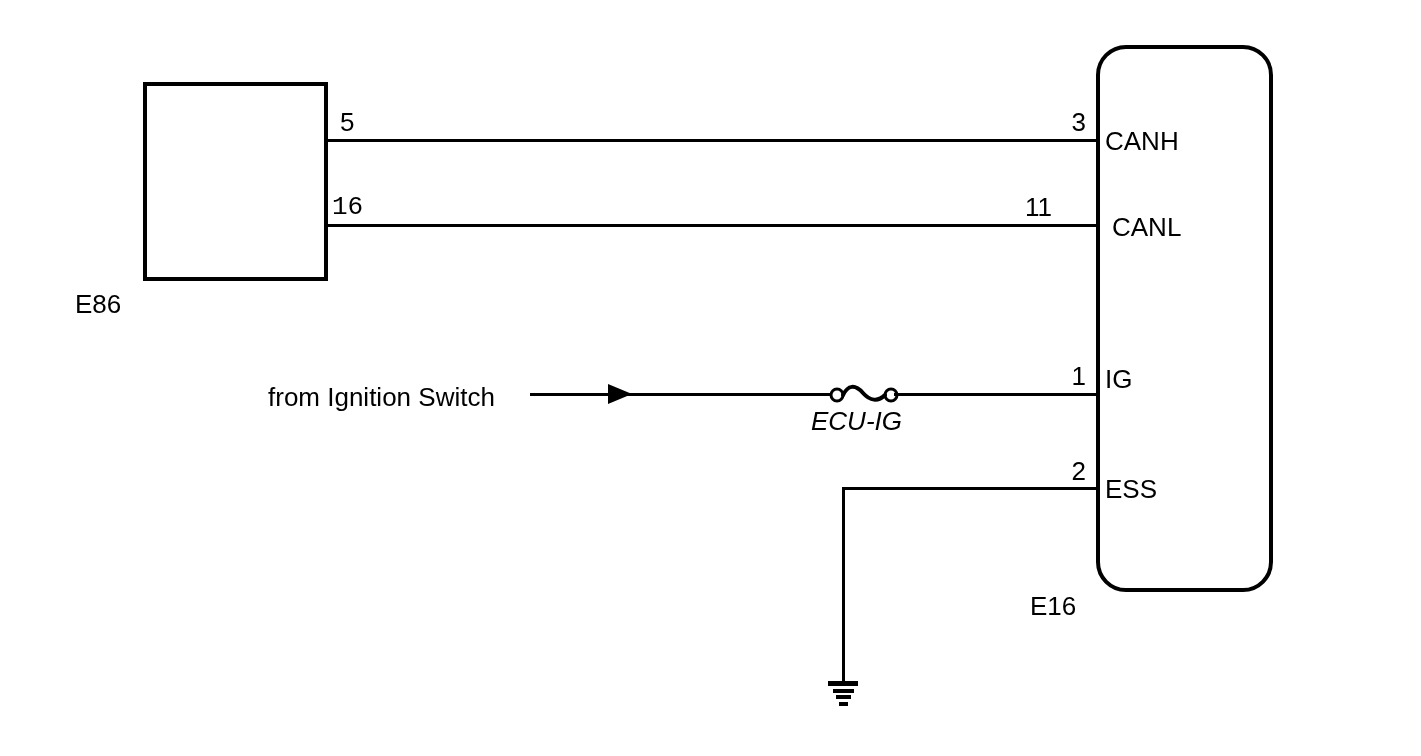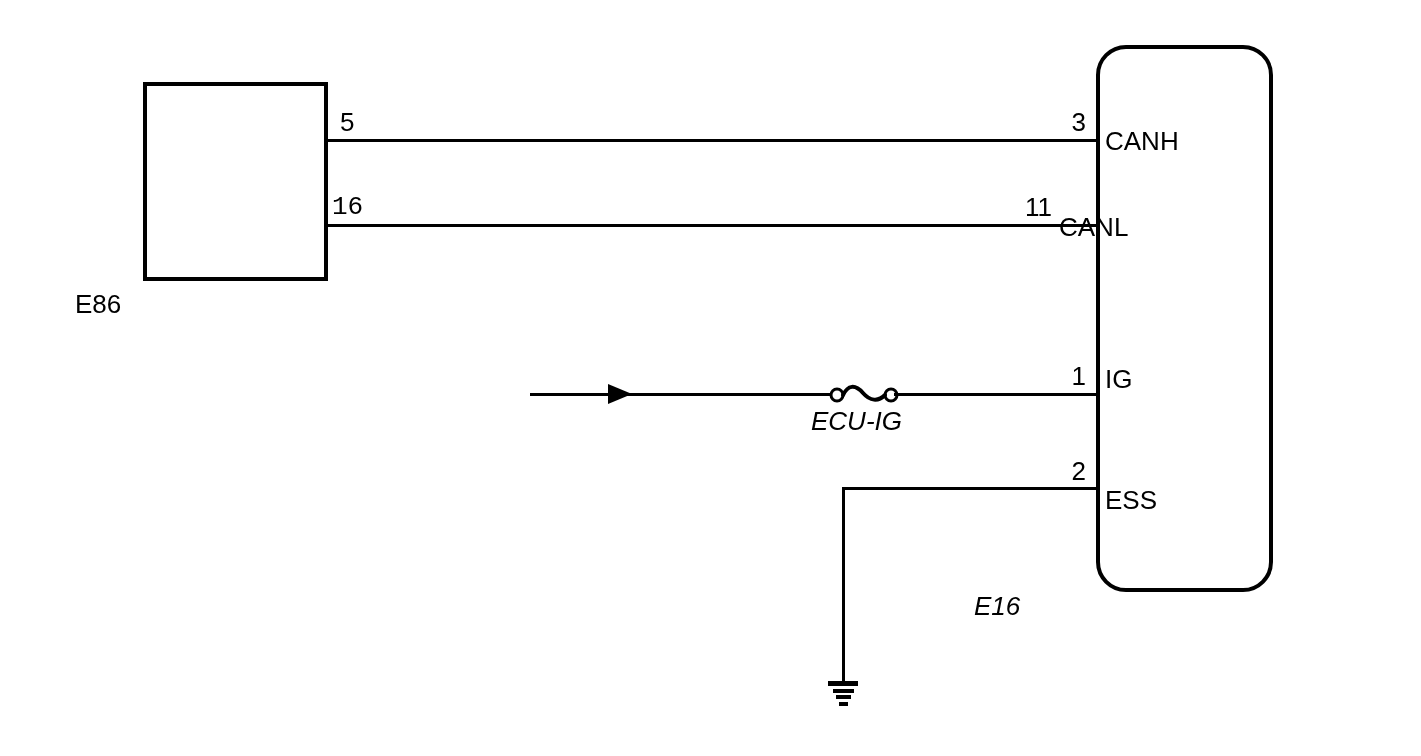--- a/index.html
+++ b/index.html
@@ -51,50 +51,51 @@
 </style>
 </head>
 <body>
 
 <div id="stage">
 
   <div class="box" style="left:143px; top:82px; width:185px; height:199px;"></div>
   <div class="lbl" style="left:75px; top:289px;">E86</div>
 
   <div class="box" style="left:1096px; top:45px; width:177px; height:547px; border-radius:30px;"></div>
-  <div class="lbl" style="left:974px; top:591px;font-style:italic;">E16</div>
+  <div class="lbl" style="left:1030px; top:591px;">E16</div>
 
   <div class="wire-h" style="left:328px; top:139px; width:768px;"></div>
   <div class="lbl" style="left:340px; top:107px;">5</div>
   <div class="lbl lbl-right" style="left:1026px; top:107px; width:60px;">3</div>
   <div class="lbl" style="left:1105px; top:126px;">CANH</div>
 
   <div class="wire-h" style="left:328px; top:224px; width:768px;"></div>
   <div class="lbl" style="left:332px; top:192px;font-family:Liberation Mono, monospace;">16</div>
   <div class="lbl lbl-right" style="left:992px; top:192px; width:60px;">11</div>
-  <div class="lbl" style="left:1059px; top:212px;">CANL</div>
+  <div class="lbl" style="left:1112px; top:212px;">CANL</div>
 
+  <div class="lbl" style="left:268px; top:382px;">from Ignition Switch</div>
   <div class="wire-h" style="left:530px; top:393px; width:304px;"></div>
   <div class="arrowhead" style="left:608px; top:384px;"></div>
 
   <svg class="svgabs" style="left:822px; top:380px;" width="84" height="30" viewBox="0 0 84 30">
     <circle cx="15" cy="15" r="6" fill="#fff" stroke="#000" stroke-width="3"></circle>
     <circle cx="69" cy="15" r="6" fill="#fff" stroke="#000" stroke-width="3"></circle>
     <path d="M 21 15 C 26 5, 33 4, 41 13 C 48 21, 56 22, 63 15" fill="none" stroke="#000" stroke-width="4" stroke-linecap="round"></path>
   </svg>
   <div class="lbl" style="left:811px; top:406px;font-style:italic;">ECU-IG</div>
 
   <div class="wire-h" style="left:894px; top:393px; width:202px;"></div>
   <div class="lbl lbl-right" style="left:1026px; top:361px; width:60px;">1</div>
   <div class="lbl" style="left:1105px; top:364px;">IG</div>
 
   <div class="wire-h" style="left:843px; top:487px; width:253px;"></div>
   <div class="wire-v" style="left:842px; top:487px; height:195px;"></div>
   <div class="lbl lbl-right" style="left:1026px; top:456px; width:60px;">2</div>
-  <div class="lbl" style="left:1105px; top:474px;margin-top:11px;">ESS</div>
+  <div class="lbl" style="left:1105px; top:474px;">ESS</div>
 
   <div style="position:absolute; left:826px; top:679px; width:36px; height:30px;">
     <div class="gbar" style="left:2px;  top:2px;  width:30px; height:5px;"></div>
     <div class="gbar" style="left:7px;  top:10px; width:21px; height:4px;"></div>
     <div class="gbar" style="left:10px; top:16px; width:15px; height:4px;"></div>
     <div class="gbar" style="left:13px; top:23px; width:9px;  height:4px;"></div>
   </div>
 
 </div>
 

